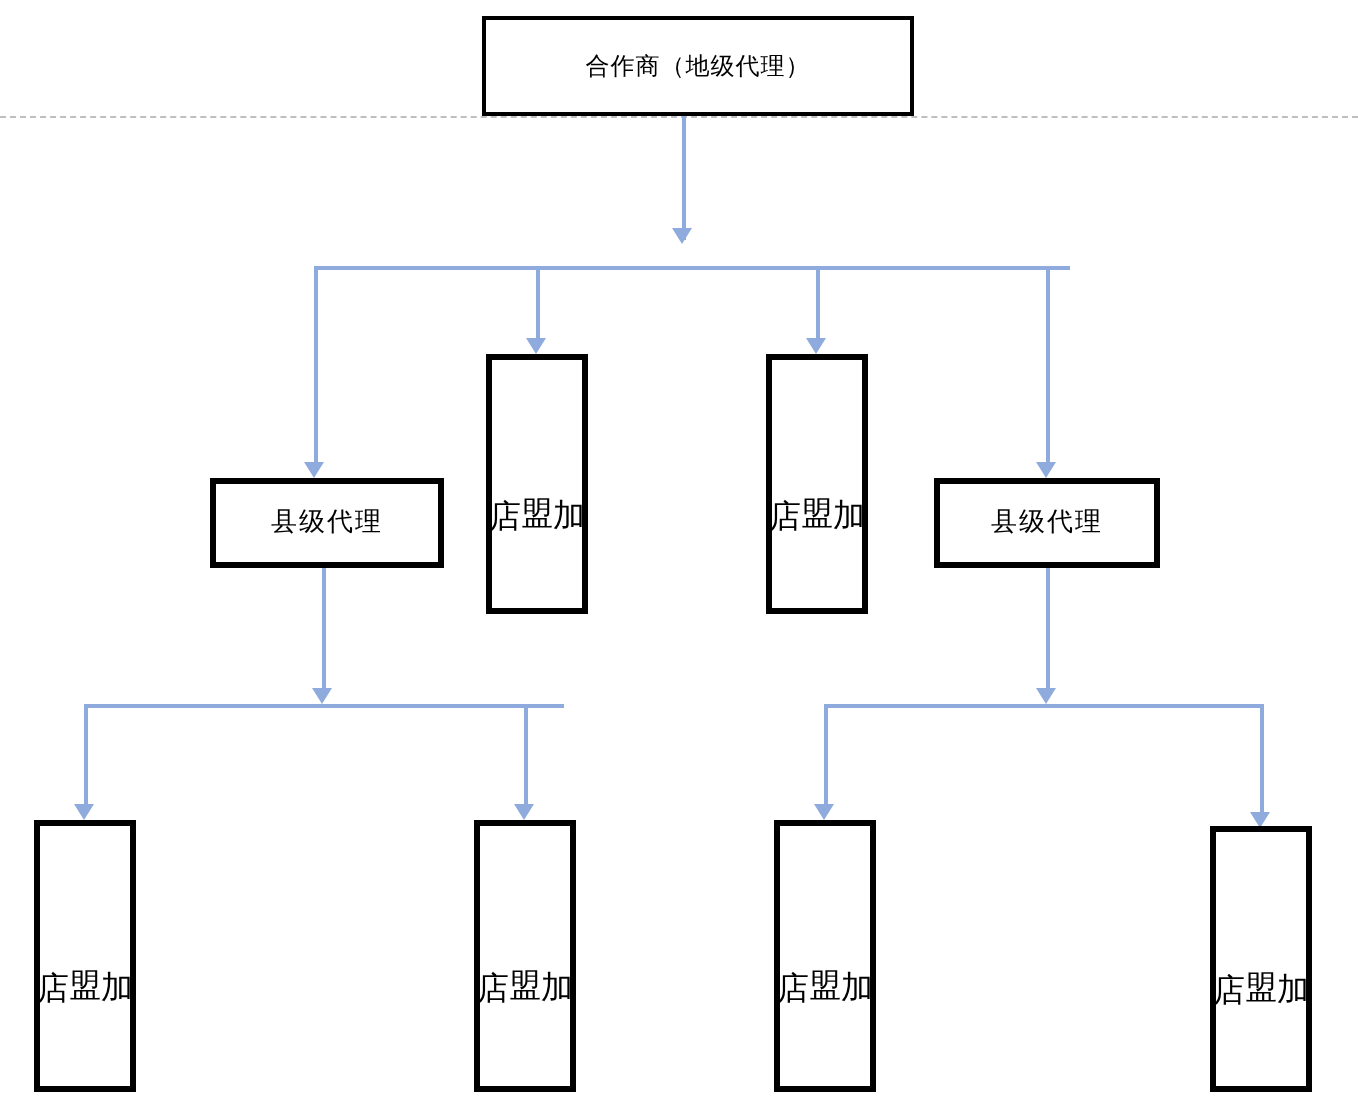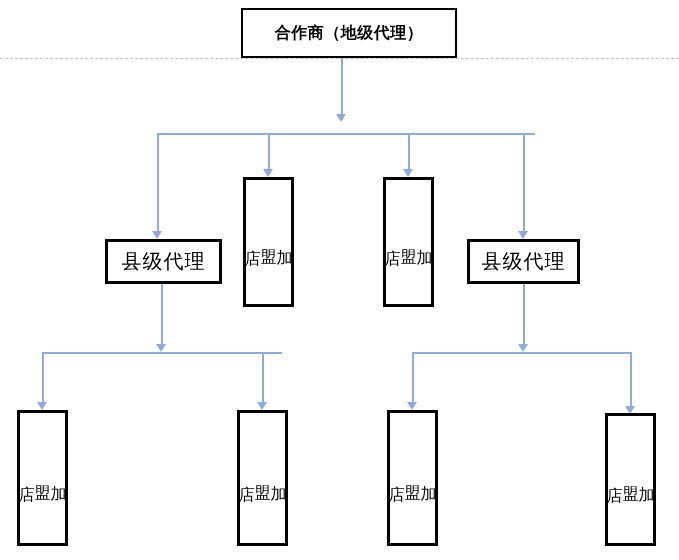--- a/index.html
+++ b/index.html
@@ -34,37 +34,36 @@
     justify-content: center;
     color: #000000;
   }
   .node .label {
     display: block;
     text-align: center;
     line-height: 1.18;
     white-space: pre;
   }
   .node.horizontal .label {
-    font-size: 20px;
+    font-size: 13px;
     letter-spacing: 1px;
   }
   .node.vertical .label {
     font-size: 16px;
     writing-mode: vertical-rl;
     text-orientation: upright;
     letter-spacing: 13px;
     line-height: 1;
   }
   .node.root {
     border-width: 2px;
   }
   .node.root .label {
-    font-size: 16px;
+    font-size: 12px;
     letter-spacing: 0.5px;
-    font-weight: bold;
   }
   
   .conn-v {
     position: absolute;
     width: 0;
     border-left: 2px solid #8faadc;
   }
   .conn-h {
     position: absolute;
     height: 0;

